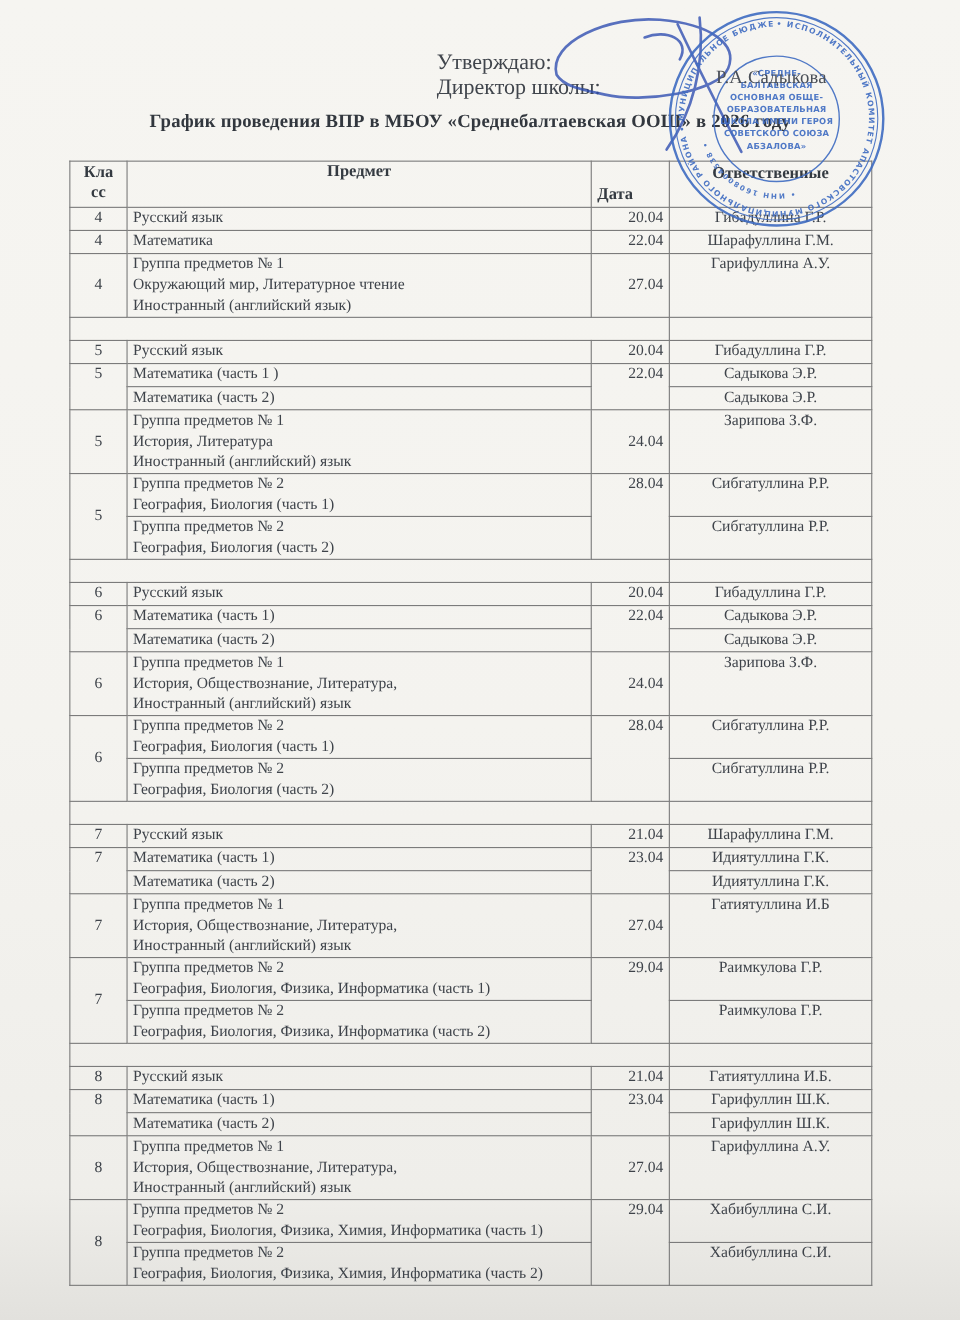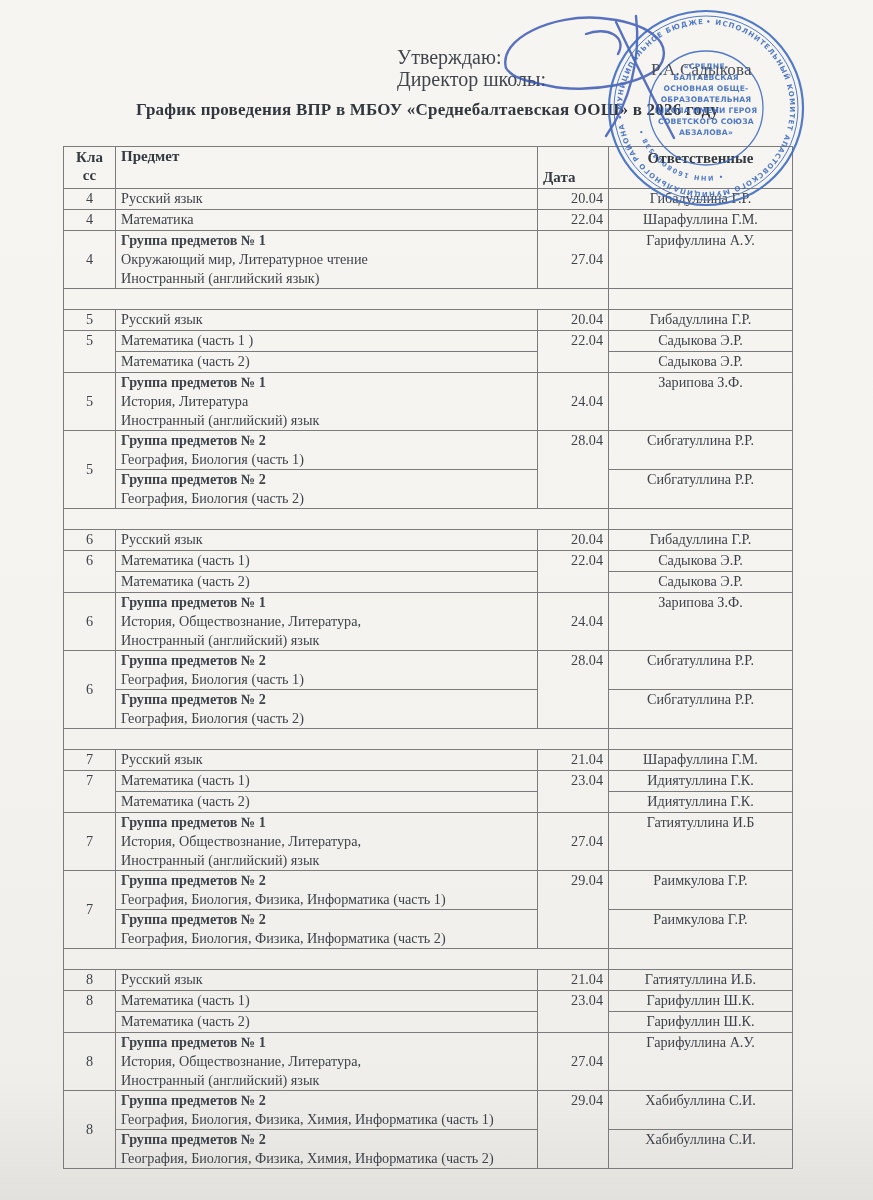--- a/index.html
+++ b/index.html
@@ -12,28 +12,28 @@
   .approval{position:absolute;left:397px;top:46px;font-size:20px;line-height:22px;color:#40454c;z-index:1}
   .director-name{position:absolute;left:651px;top:60px;font-size:17px;color:#4a4f57;z-index:6;letter-spacing:.2px}
   .doc-title{position:absolute;left:63px;top:100px;width:729px;text-align:center;
     font-weight:bold;font-size:17px;letter-spacing:.2px;color:#32373e;z-index:1}
   .tablewrap{position:absolute;left:63px;top:146px;z-index:1}
   table{border-collapse:collapse;table-layout:fixed;width:729px}
   td{border:1px solid #7b7b7b;font-size:14.2px;line-height:19px;padding:0 5px;
      vertical-align:top;color:#3e434a;}
   tr.hdr td{font-weight:bold;font-size:15px;color:#343a41}
   .hd-class{text-align:center;height:40px;line-height:18px;padding-top:1px}
-  .hd-subj{text-align:left}
+  .hd-subj{text-align:center}
   .hd-date{vertical-align:bottom;padding-bottom:1px}
   .hd-resp{text-align:center;padding-top:2px}
   .cls{text-align:center}
   .date{text-align:right}
   .resp{text-align:center}
   .vm{vertical-align:middle}
-  .b{font-weight:bold}
+  .b{font-weight:normal}
   tr.simple{height:21px}
   tr.sp td{height:20px}
   
   .stamp{position:absolute;left:598px;top:2px;z-index:5;opacity:.9;pointer-events:none}
   .stamp text,.stamp textPath{fill:#3f6cc2;font-family:"DejaVu Sans","Liberation Sans",sans-serif;font-weight:bold}
   .stamp .ringtxt{font-size:7px;letter-spacing:1.1px}
   .stamp .ringtxt2{font-size:6.5px;letter-spacing:1.4px}
   .stamp .ctr{font-size:7.6px;text-anchor:middle;letter-spacing:.2px}
   .sig{position:absolute;left:468px;top:0;z-index:4;pointer-events:none}
 </style>

